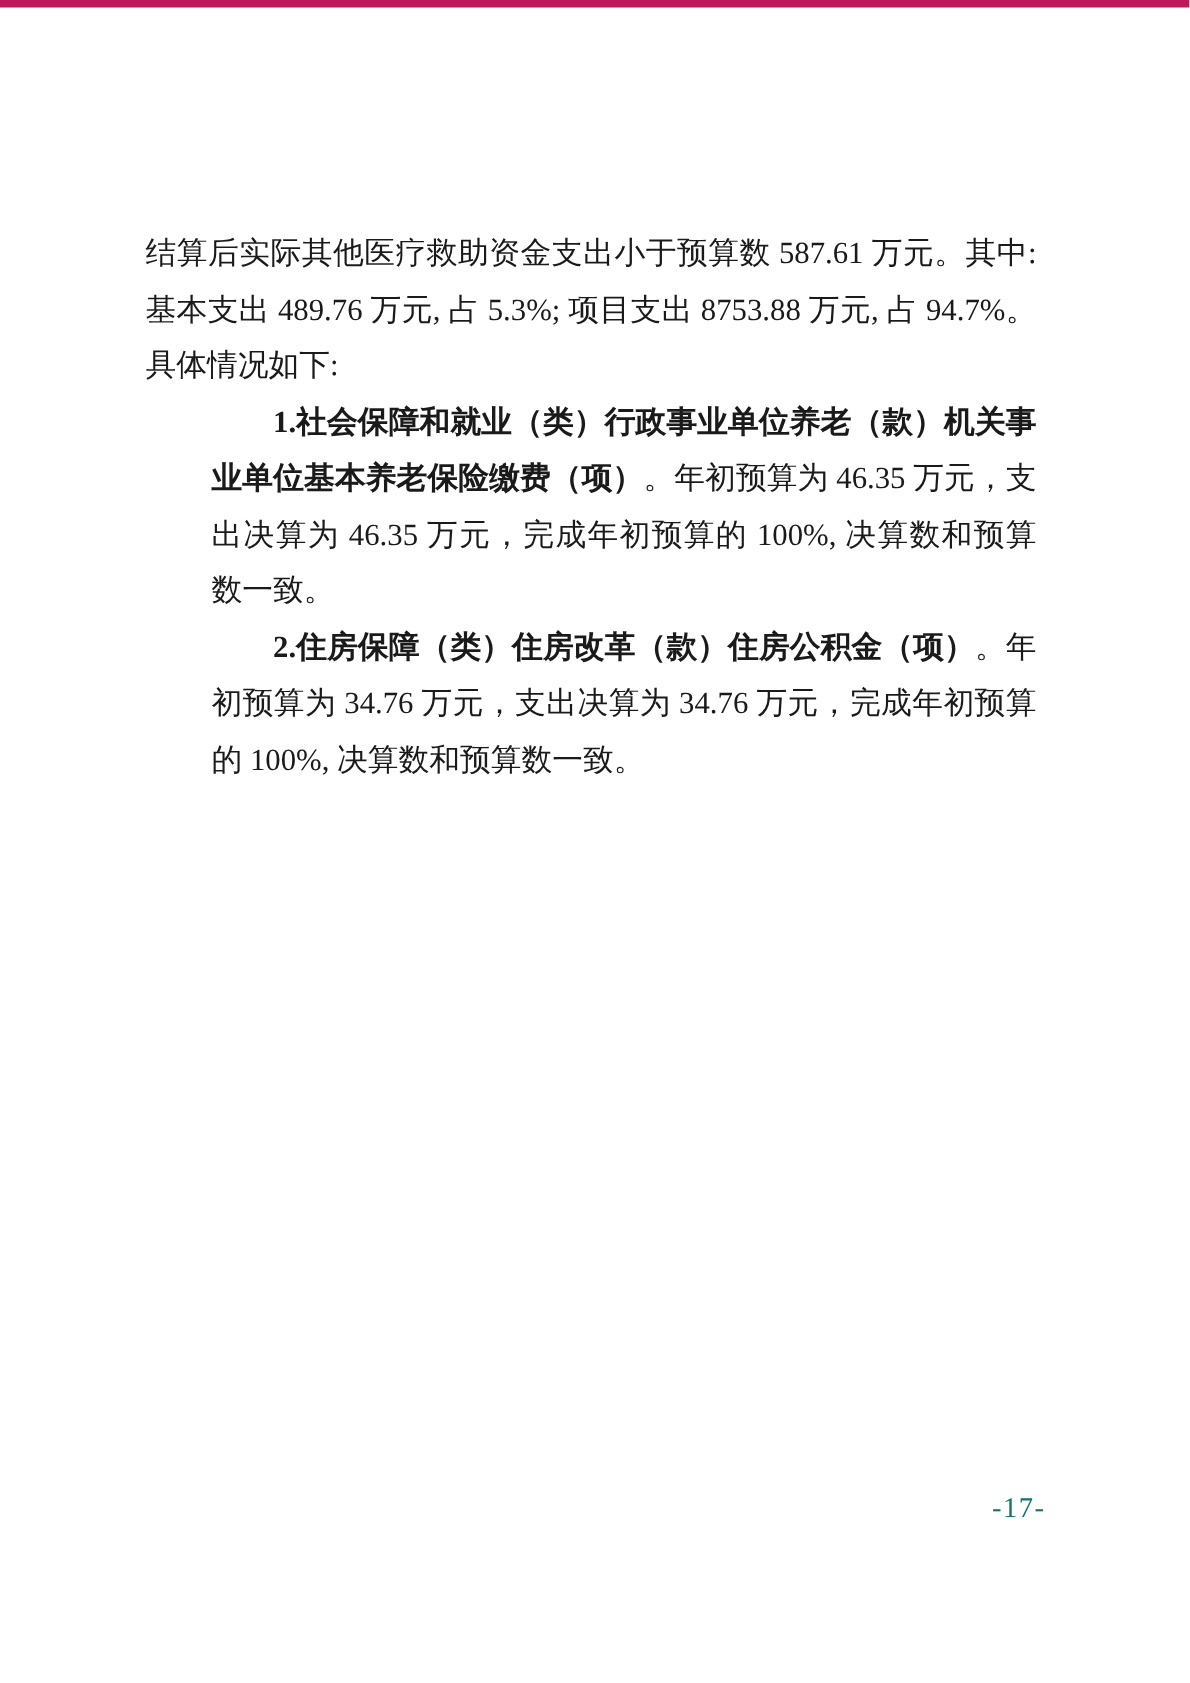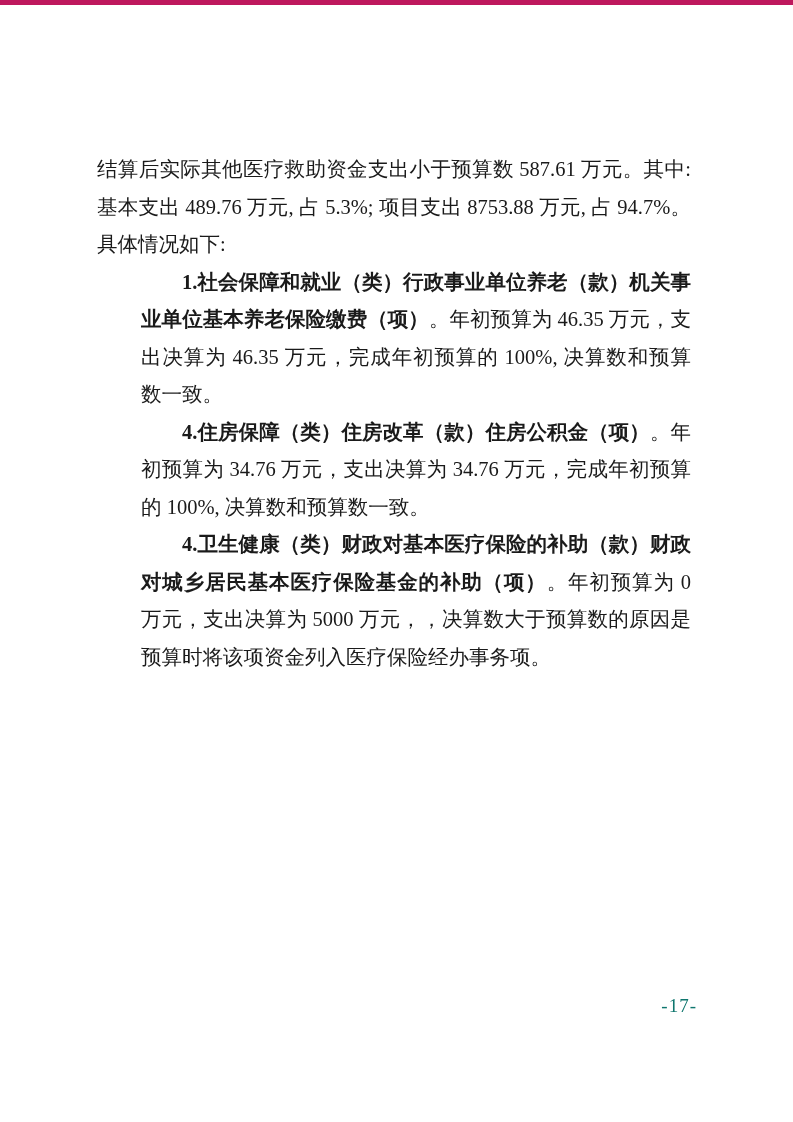--- a/index.html
+++ b/index.html
@@ -51,23 +51,22 @@
 </head>
 <body>
 
 <div class="page">
   <div class="content">
 
     <p class="para">结算后实际其他医疗救助资金支出小于预算数 587.61 万元。其中: 基本支出 489.76 万元, 占 5.3%; 项目支出 8753.88 万元, 占 94.7%。具体情况如下:</p>
 
     <p class="para indent"><span class="bold">1.社会保障和就业（类）行政事业单位养老（款）机关事业单位基本养老保险缴费（项）</span><span>。年初预算为 46.35 万元，支出决算为 46.35 万元，完成年初预算的 100%, 决算数和预算数一致。</span></p>
 
-    <p class="para indent"><span class="bold">4.住房保障（类）住房改革（款）住房公积金（项）</span><span>。年初预算为 34.76 万元，支出决算为 34.76 万元，完成年初预算的 100%, 决算数和预算数一致。</span></p>
+    <p class="para indent"><span class="bold">2.住房保障（类）住房改革（款）住房公积金（项）</span><span>。年初预算为 34.76 万元，支出决算为 34.76 万元，完成年初预算的 100%, 决算数和预算数一致。</span></p>
 
 
-    <p class="para indent"><span class="bold">4.卫生健康（类）财政对基本医疗保险的补助（款）财政对城乡居民基本医疗保险基金的补助（项）</span><span>。年初预算为 0 万元，支出决算为 5000 万元，，决算数大于预算数的原因是预算时将该项资金列入医疗保险经办事务项。</span></p>
 
 
 
   </div>
 
   <div class="page-number">-17-</div>
 </div>
 
 </body></html>

